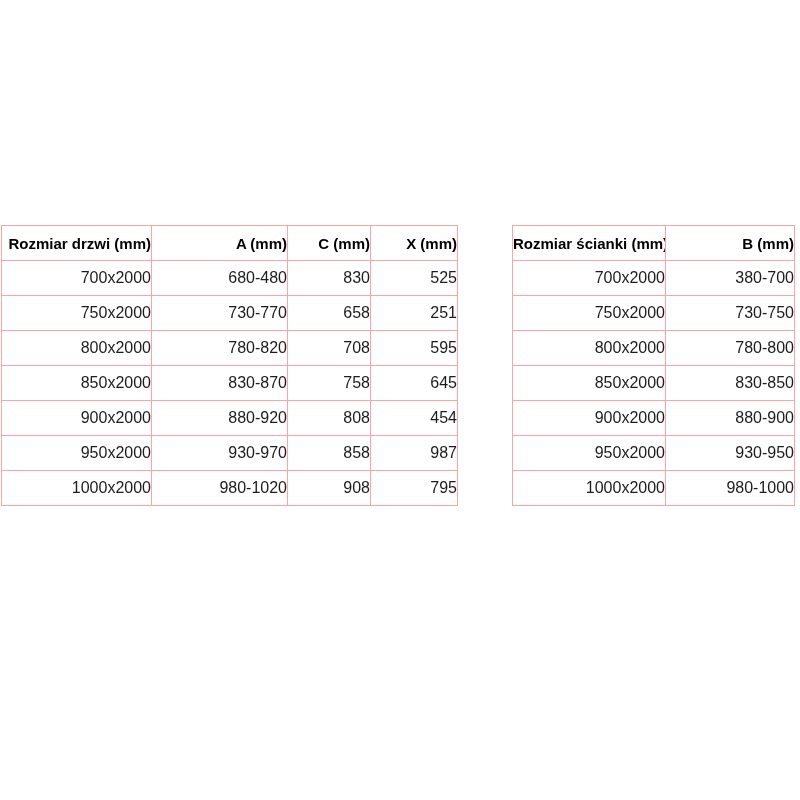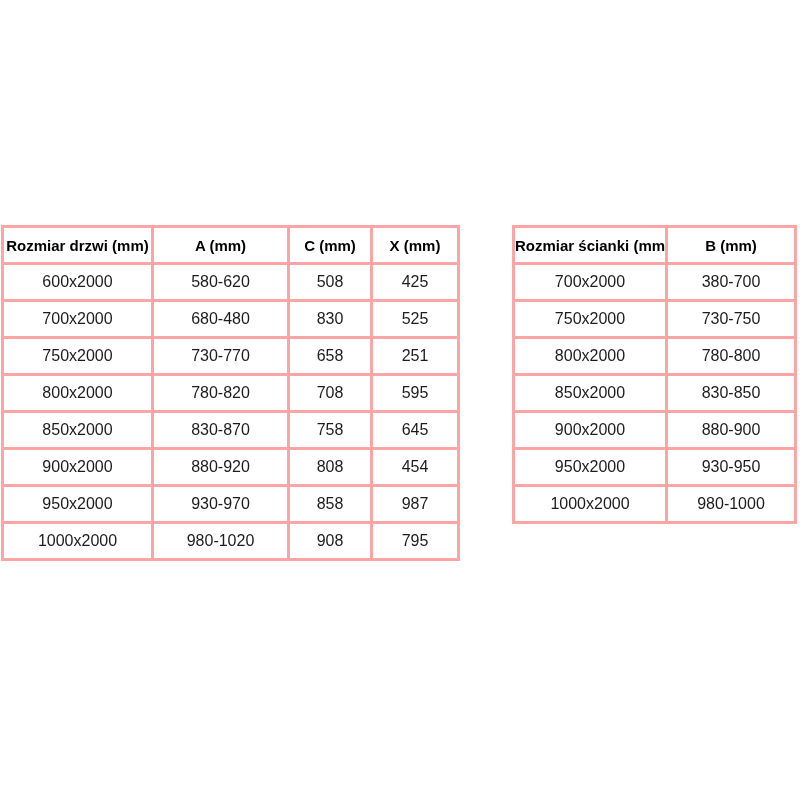--- a/index.html
+++ b/index.html
@@ -12,22 +12,22 @@
     position: relative;
   }
   .spec-table {
     position: absolute;
     border-collapse: collapse;
     table-layout: fixed;
     background: #ffffff;
   }
   .spec-table th,
   .spec-table td {
-    border: 3px solid #fca5a5;
-    text-align: center;
+    border: 1px solid #fca5a5;
+    text-align: right;
     vertical-align: middle;
     padding: 0;
     height: 34px;
     white-space: nowrap;
     overflow: hidden;
   }
   .spec-table th {
     font-size: 15px;
     font-weight: 700;
     color: #000000;
@@ -66,26 +66,20 @@
     </colgroup>
   <thead>
       <tr>
         <th>Rozmiar drzwi (mm)</th>
         <th>A (mm)</th>
         <th>C (mm)</th>
         <th>X (mm)</th>
       </tr>
     </thead>
   <tbody>
-      <tr>
-        <td>600x2000</td>
-        <td>580-620</td>
-        <td>508</td>
-        <td>425</td>
-      </tr>
       <tr>
         <td>700x2000</td>
         <td>680-480</td>
         <td>830</td>
         <td>525</td>
       </tr>
       <tr>
         <td>750x2000</td>
         <td>730-770</td>
         <td>658</td>

